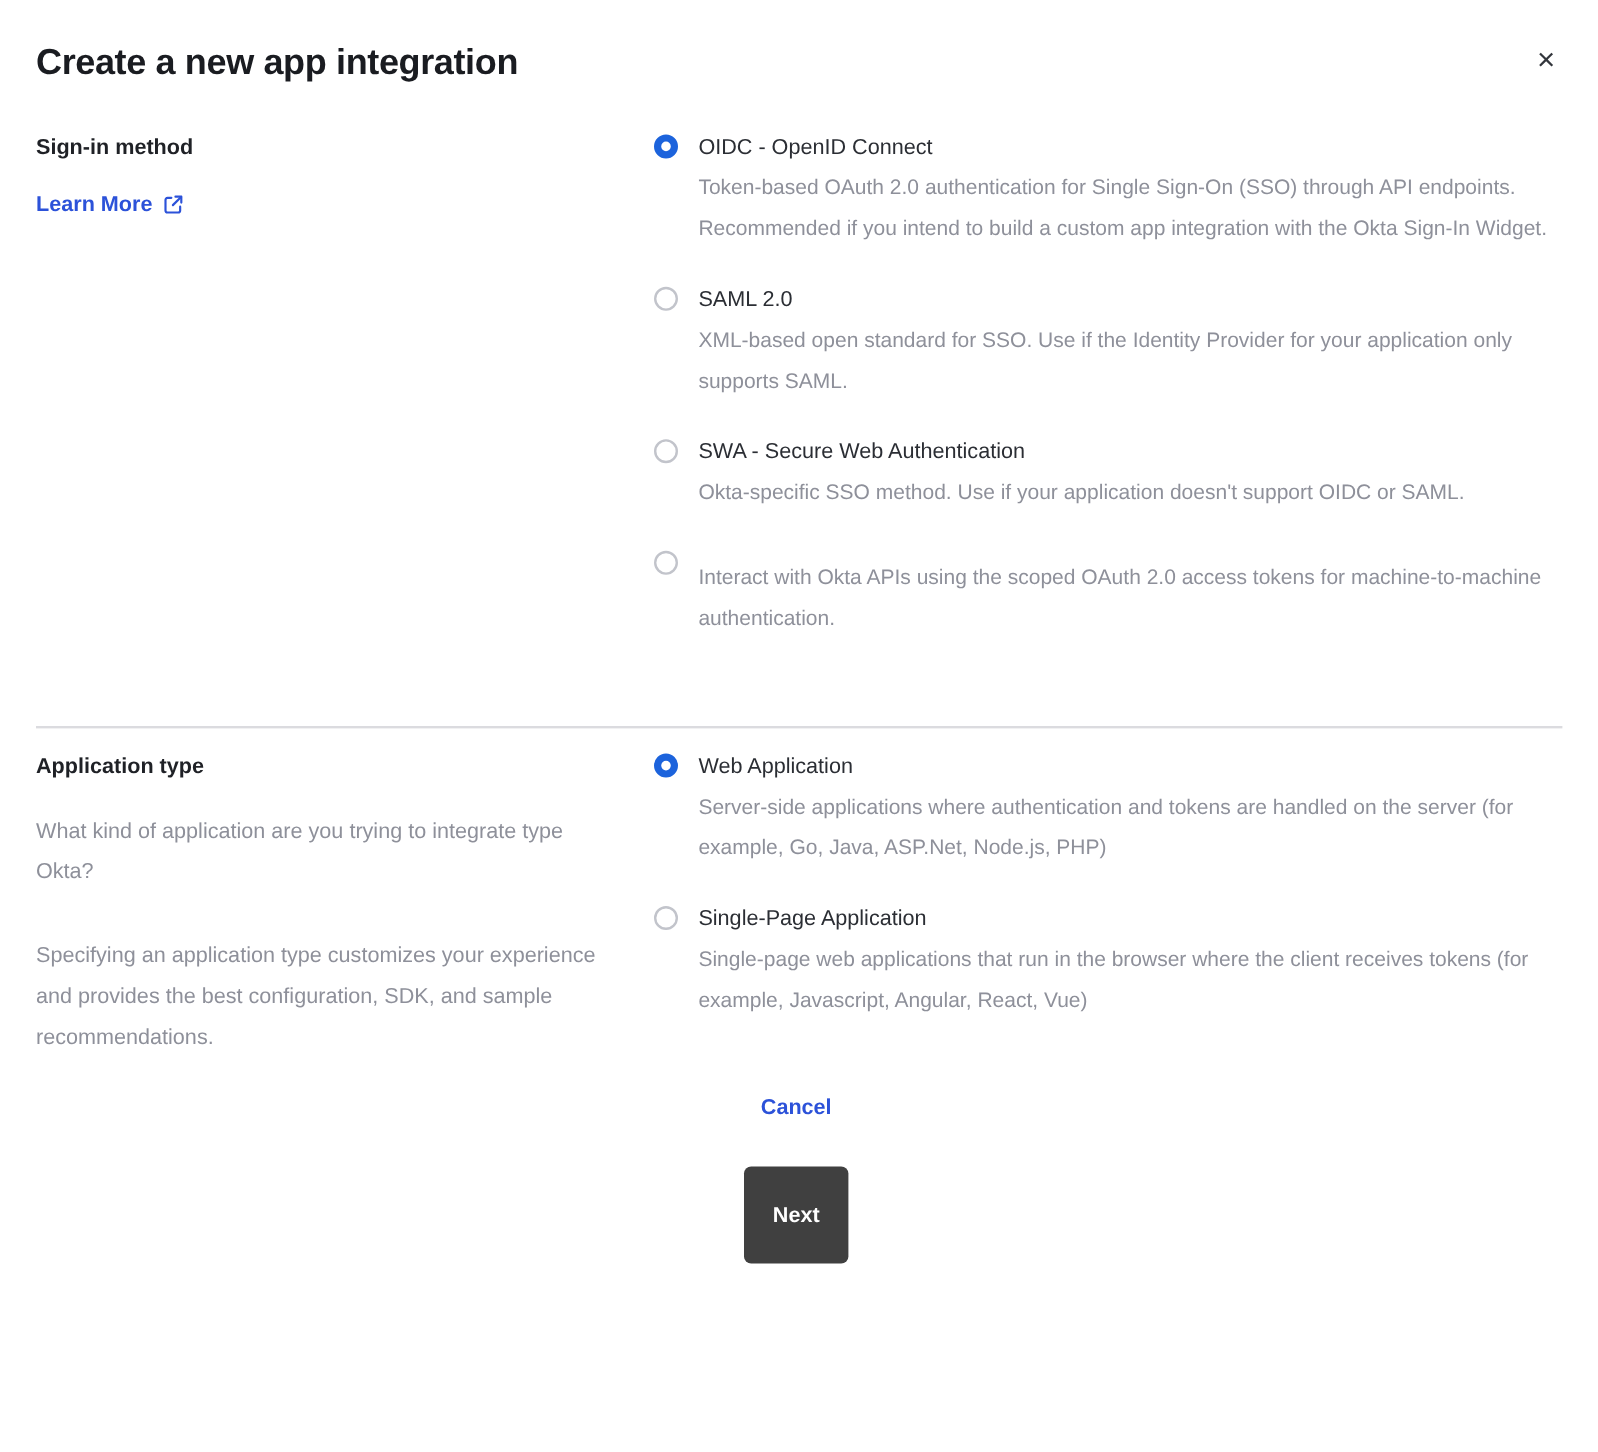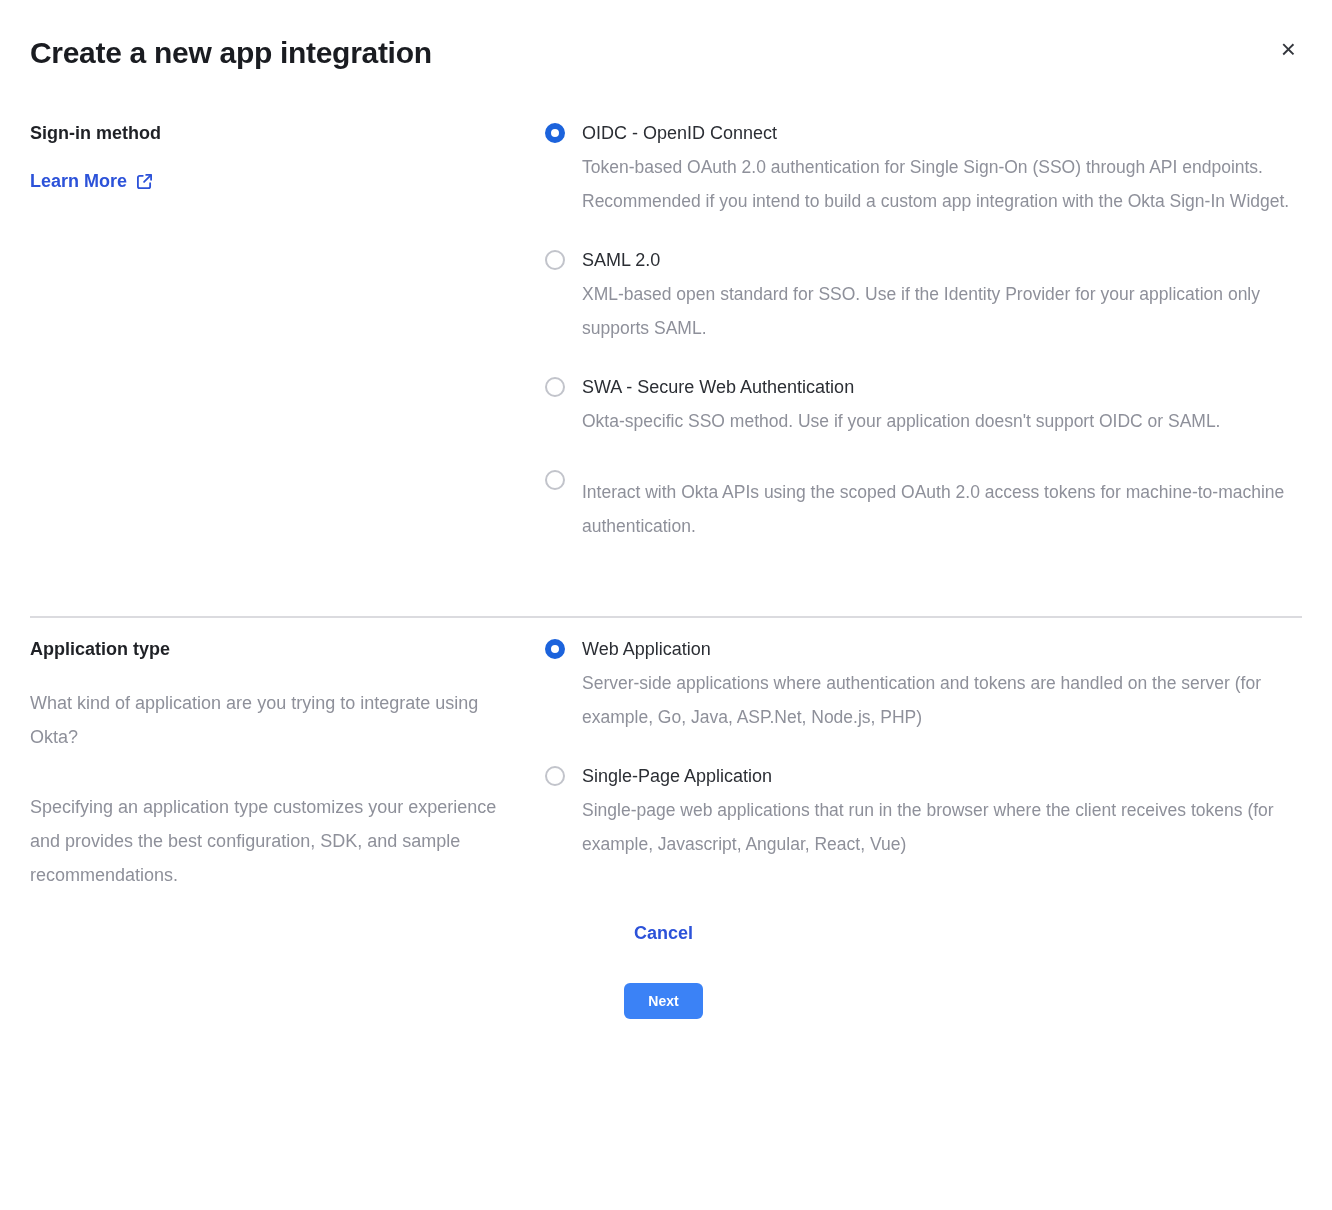--- a/index.html
+++ b/index.html
@@ -19,21 +19,21 @@
     font-size: 26px; line-height: 1; color: #33363c; padding: 2px;
     font-family: "Liberation Sans", sans-serif;
   }
 
   h1.dialog-title {
     margin: 0; padding-top: 36px;
     font-size: 30px; font-weight: 700; letter-spacing: -0.3px;
     color: #1a1c21;
   }
 
-  .row { display: flex; align-items: flex-start; margin-top: 52px; }
+  .row { display: flex; align-items: flex-start; margin-top: 41px; }
   .col-left { width: 515px; flex: none; }
   .col-right { flex: 1; min-width: 0; }
 
   h2.section-heading {
     margin: 0; font-size: 18px; font-weight: 700; color: #1f2126;
     line-height: 22px;
   }
 
   .learn-more {
     margin-top: 27px;
@@ -71,25 +71,25 @@
 
   .footer {
     margin-top: 31px; padding-right: 5px;
     display: flex; justify-content: flex-end; align-items: center; gap: 39px; flex-direction: column;
   }
   .cancel-link {
     color: #2c52d9; font-size: 18px; font-weight: 700;
     text-decoration: none; cursor: pointer;
   }
   .next-btn {
-    background: #3b82f6; color: #ffffff;
+    background: #404040; color: #ffffff;
     border: none; border-radius: 6px;
     font-family: "Liberation Sans", sans-serif;
-    font-size: 14px; font-weight: 700;
-    padding: 10px 24px; cursor: pointer;
+    font-size: 18px; font-weight: 700;
+    padding: 30px 24px; cursor: pointer;
   }
 </style>
 </head>
 <body>
 
 <div class="dialog">
 
   <button class="close-btn">×</button>
 
   <h1 class="dialog-title">Create a new app integration</h1>
@@ -142,21 +142,21 @@
       </div>
 
     </div>
   </div>
 
   <hr class="divider">
 
   <div class="row second">
     <div class="col-left">
       <h2 class="section-heading">Application type</h2>
-      <p class="section-para first">What kind of application are you trying to integrate using Okta?</p>
+      <p class="section-para first">What kind of application are you trying to integrate type Okta?</p>
       <p class="section-para second">Specifying an application type customizes your experience and provides the best configuration, SDK, and sample recommendations.</p>
     </div>
     <div class="col-right">
 
       <div class="option">
         <span class="radio selected"></span>
         <div>
           <div class="opt-label">Web Application</div>
           <div class="opt-desc">Server-side applications where authentication and tokens are handled on the server (for example, Go, Java, ASP.Net, Node.js, PHP)</div>
         </div>

